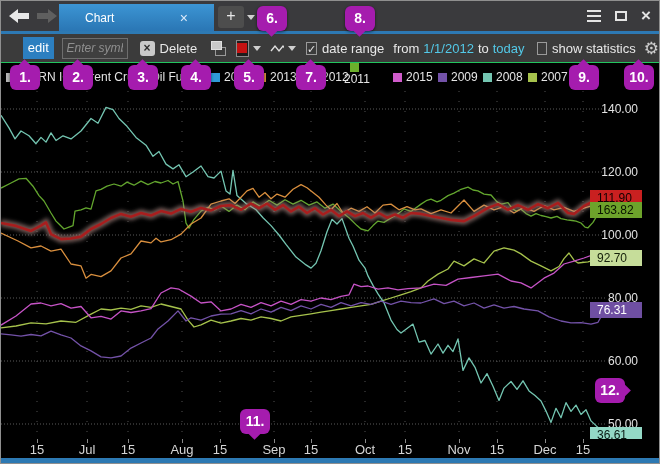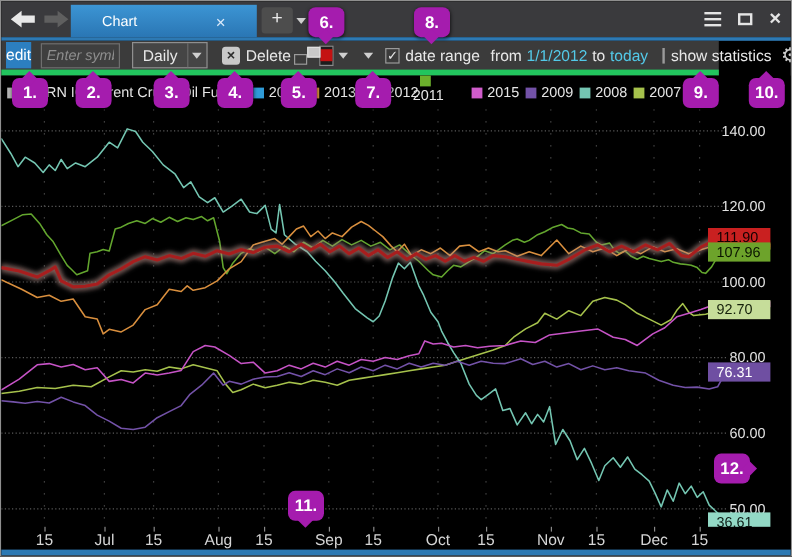--- a/index.html
+++ b/index.html
@@ -11,21 +11,21 @@
   .tab{position:absolute;left:58px;top:3px;width:155px;height:27px;background:linear-gradient(#3c95d4,#2a76b4);display:flex;align-items:center;padding:0 26px;color:#fff;font-size:12px;}
   .tabclose{margin-left:auto;color:#dceafa;font-size:14px;cursor:pointer;}
   .newtab{position:absolute;left:217px;top:5px;width:26px;height:22px;background:#4d4d4d;border-radius:3px;color:#e8e8e8;font-size:16px;text-align:center;line-height:20px;}
   .newtabcaret{position:absolute;left:246px;top:14px;}
   .winctrl{position:absolute;right:8px;top:0;height:30px;display:flex;align-items:center;gap:14px;color:#e4e4e4;}
   .hamburger div{width:14px;height:2px;background:#e4e4e4;margin:3px 0;}
   .maxbox{width:12px;height:10px;border:2px solid #e4e4e4;}
   .closex{font-size:17px;font-weight:bold;line-height:10px;}
   .bluestrip{position:absolute;left:0;top:30px;width:658px;height:3px;background:#2d79b3;}
   
-  .toolbar{position:absolute;left:0;top:33px;width:598px;height:29px;background:#3b3b3b;border-bottom:5px solid #22c55e;display:flex;align-items:center;font-size:13px;color:#e8e8e8;}
+  .toolbar{position:absolute;left:0;top:33px;width:658px;height:29px;background:#3b3b3b;border-bottom:1px solid #22c55e;display:flex;align-items:center;font-size:13px;color:#e8e8e8;padding-left:18px;}
   .btn-edit{margin-left:4px;width:40px;height:22px;background:#2c7fc0;color:#fff;text-align:center;line-height:22px;}
   .symbolinput{margin-left:8px;width:66px;height:21px;background:#3f3f3f;border:1px solid #6e6e6e;color:#e8e8e8;font-size:12px;font-style:italic;padding:0 4px;}
   .symbolinput::placeholder{color:#8f8f8f;font-style:italic;}
   .dropdown{margin-left:10px;height:22px;border:1px solid #8f8f8f;background:#454545;display:flex;align-items:center;}
   .dropdown .lbl{padding:0 8px;}
   .dropdown .dd{width:16px;height:100%;border-left:1px solid #6a6a6a;display:flex;align-items:center;justify-content:center;}
   .caret{width:0;height:0;border-left:4px solid transparent;border-right:4px solid transparent;border-top:5px solid #cfcfcf;}
   .delgrp{margin-left:12px;display:flex;align-items:center;gap:5px;}
   .xicon{width:15px;height:15px;background:#c9c9c9;border-radius:3px;color:#2e2e2e;font-weight:bold;font-size:12px;text-align:center;line-height:15px;}
   .ovicon{margin-left:14px;position:relative;width:19px;height:15px;}
@@ -88,26 +88,20 @@
         </div>
       <div class="maxbox"></div>
       <div class="closex">×</div>
     </div>
   </div>
   <div class="bluestrip"></div>
 
   <div class="toolbar">
     <div class="btn-edit">edit</div>
     <input class="symbolinput" placeholder="Enter symbol..." style="">
-    <div class="dropdown">
-      <span class="lbl">Daily</span>
-      <span class="dd">
-          <span class="caret"></span>
-        </span>
-    </div>
     <div class="delgrp">
       <span class="xicon">×</span>
       <span class="t">Delete</span>
     </div>
     <div class="ovicon">
         <div class="back"></div>
         <div class="front"></div>
       </div>
     <div class="swatch">
         <div class="inner" id="swatch-inner" style="background: rgb(196, 18, 18);"></div>
@@ -207,21 +201,21 @@
     <div class="yaxis" id="yaxis">
         <div class="ylab" style="top: 10px;">140.00</div>
         <div class="ylab" style="top: 73px;">120.00</div>
         <div class="ylab" style="top: 136px;">100.00</div>
         <div class="ylab" style="top: 199px;">80.00</div>
         <div class="ylab" style="top: 262px;">60.00</div>
         <div class="ylab" style="top: 325px;">50.00</div>
         <div class="sliver" style="background: rgb(217, 143, 62); top: 112.39px;"></div>
         <div class="sliver" style="background: rgb(208, 92, 203); top: 160.27px;"></div>
         <div class="tag" style="background: rgb(201, 32, 32); color: rgb(20, 0, 0); top: 98.515px;">111.90</div>
-        <div class="tag" style="background: rgb(109, 163, 43); color: rgb(10, 20, 0); top: 110.926px;">107.96</div>
+        <div class="tag" style="background: rgb(109, 163, 43); color: rgb(10, 20, 0); top: 110.926px;">163.82</div>
         <div class="tag" style="background: rgb(198, 221, 154); color: rgb(21, 32, 10); top: 158.995px;">92.70</div>
         <div class="tag" style="background: rgb(111, 79, 162); color: rgb(255, 255, 255); top: 210.623px;">76.31</div>
         <div class="tag" style="background: rgb(147, 217, 198); color: rgb(10, 26, 20); top: 335.678px;">36.61</div>
       </div>
   </div>
 
   <div class="xaxis" id="xaxis">
       <div class="xtick" style="left: 36px;"></div>
       <div class="xlab" style="left: 36px;">15</div>
       <div class="xtick" style="left: 86px;"></div>

